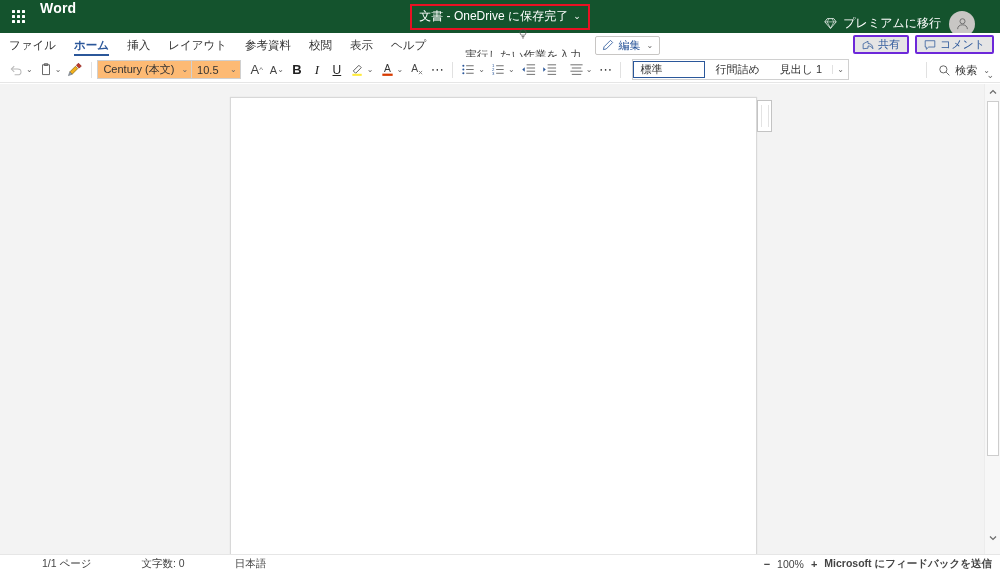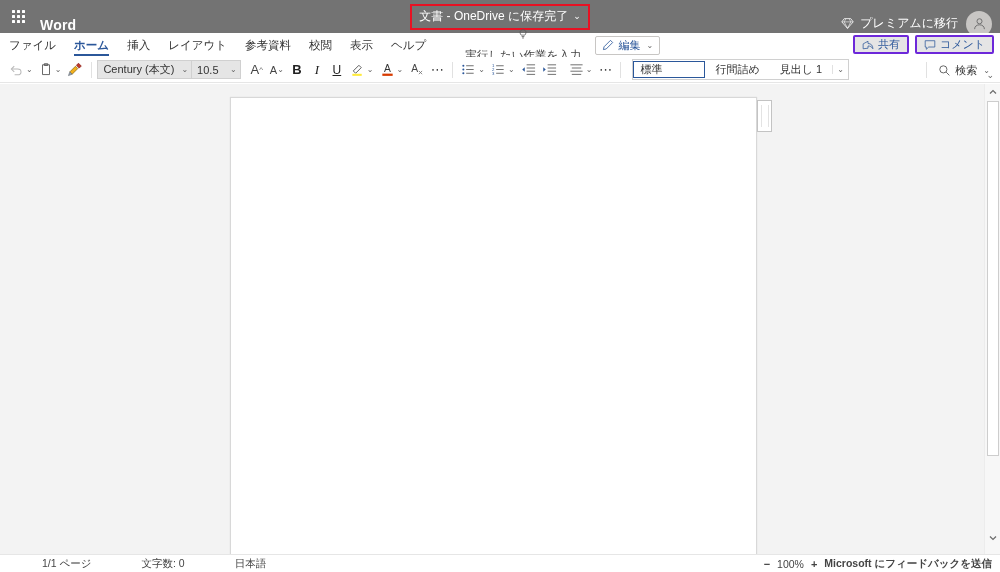--- a/index.html
+++ b/index.html
@@ -12,23 +12,23 @@
     font-family: "Liberation Sans", "DejaVu Sans", sans-serif;
     -webkit-font-smoothing: antialiased;
   }
   * { box-sizing: border-box; }
 
   
   .titlebar {
     position: absolute;
     top: 0; left: 0;
     width: 1000px; height: 33px;
-    background: #737373;
+    background: #14532d;
     display: flex;
-    align-items: flex-end;
+    align-items: flex-start;
     color: #ffffff;
   }
   .waffle {
     width: 36px; height: 33px;
     display: flex; align-items: center; justify-content: center;
     cursor: pointer;
   }
   .waffle-grid {
     display: grid;
     grid-template-columns: repeat(3, 3px);
@@ -56,21 +56,21 @@
     display: flex; align-items: center; gap: 5px;
     pointer-events: auto;
     cursor: pointer;
   }
   .title-text { font-size: 12px; color: #ffffff; white-space: nowrap; }
   .title-chev { font-size: 9px; color: #ffffff; line-height: 1; }
   .title-right {
     position: absolute;
     right: 0; top: 0; height: 47px;
     display: flex; align-items: center; gap: 8px;
-    padding-right: 8px;
+    padding-right: 25px;
   }
   .premium { display: flex; align-items: center; gap: 6px; font-size: 12px; color: #ffffff; cursor: pointer; }
   .avatar {
     width: 26px; height: 26px; border-radius: 50%;
     background: #c8c6c4; color: #605e5c;
     display: flex; align-items: center; justify-content: center;
     font-size: 13px; cursor: pointer;
   }
 
   
@@ -155,21 +155,21 @@
   }
   .tb.disabled { color: #b8b8b8; }
   .tb-chev { font-size: 8px; color: #666; margin-left: 2px; }
   .sep { width: 1px; height: 16px; background: #e1e1e1; margin: 0 5px; }
   .font-box {
     border: 1px solid #d0d0d0;
     height: 19px;
     display: flex; align-items: center;
     padding: 0 3px 0 5px;
     font-size: 11px; color: #333;
-    background: #e5e5e5;
+    background: #fdba74;
     cursor: pointer;
   }
   .font-name { width: 76px; white-space: nowrap; overflow: hidden; }
   .font-size { width: 31px; }
   .styles-box {
     border: 1px solid #d0d0d0;
     height: 21px;
     display: flex; align-items: center;
     background: #ffffff;
     margin-left: 6px;

